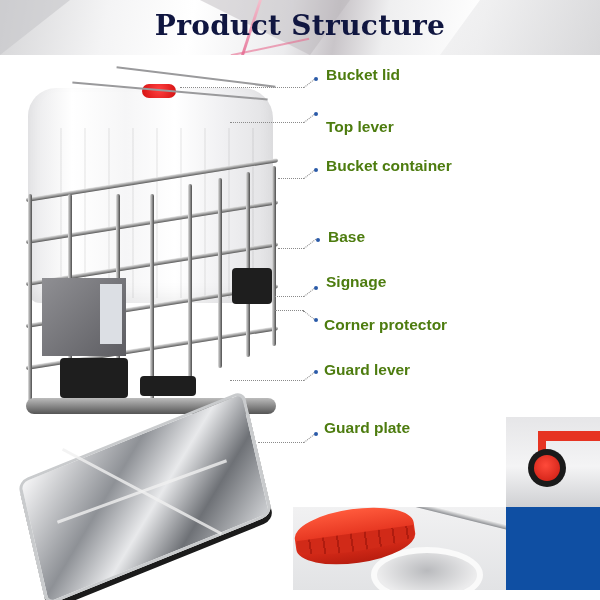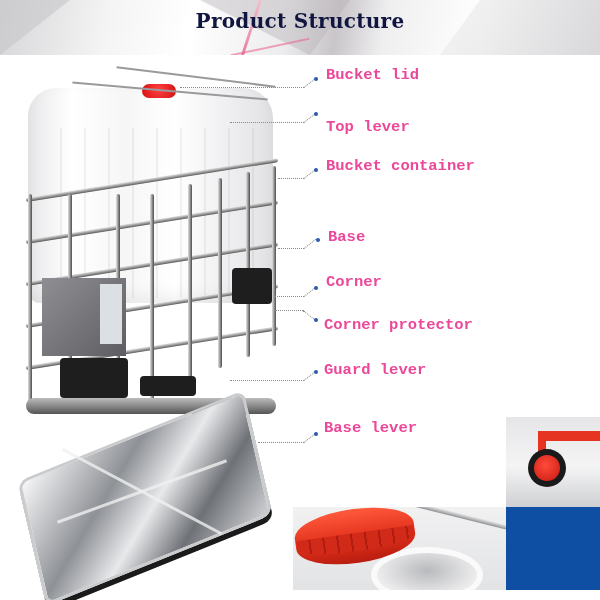--- a/index.html
+++ b/index.html
@@ -4,21 +4,21 @@
 <style>
   html,body{margin:0;padding:0;}
   body{width:600px;height:600px;background:#ffffff;position:relative;overflow:hidden;font-family:"DejaVu Serif","Liberation Serif",serif;}
   .banner{position:absolute;left:0;top:0;width:600px;height:55px;overflow:hidden;
     background:linear-gradient(100deg,#d6d6d8 0%,#f4f4f5 18%,#ffffff 32%,#ececee 48%,#c9c5c9 56%,#efeff0 64%,#ffffff 80%,#dcdcde 100%);}
   .banner .shard1{position:absolute;left:0;top:0;width:0;height:0;border-top:55px solid #c7c7c9;border-right:70px solid transparent;opacity:.6;}
   .banner .shard2{position:absolute;left:200px;top:0;width:0;height:0;border-top:55px solid #b8b3b8;border-left:110px solid transparent;border-right:40px solid transparent;opacity:.45;}
   .banner .shard3{position:absolute;left:440px;top:0;width:160px;height:55px;background:linear-gradient(120deg,#f3f3f4 0%,#d7d7d9 100%);clip-path:polygon(25% 0,100% 0,100% 100%,0 100%);opacity:.8;}
   .banner .streak{position:absolute;left:250px;top:0;width:3px;height:55px;background:linear-gradient(#ffb6c8,#e04a7a);transform:skewX(-18deg);opacity:.7;}
   .banner .streak2{position:absolute;left:230px;top:46px;width:80px;height:2px;background:#e86a90;transform:rotate(-12deg);opacity:.6;}
-  .title{position:absolute;left:0;width:600px;top:9px;text-align:center;font-family:"DejaVu Serif","Liberation Serif",serif;font-weight:bold;font-size:20px;color:#101640;letter-spacing:.3px;}
+  .title{position:absolute;left:0;width:600px;top:9px;text-align:center;font-family:"DejaVu Serif","Liberation Serif",serif;font-weight:bold;font-size:28px;color:#101640;letter-spacing:.3px;}
 
   
   .ibc{position:absolute;left:20px;top:68px;width:270px;height:352px;}
   .tank{position:absolute;left:8px;top:20px;width:245px;height:215px;border-radius:28px 30px 12px 12px;
     background:linear-gradient(90deg,#e8e8ea 0%,#ffffff 18%,#f6f6f7 40%,#ffffff 60%,#f0f0f2 80%,#e2e2e4 100%);
     box-shadow:inset 0 -8px 16px rgba(0,0,0,.06);}
   .tank-ribs{position:absolute;left:18px;top:60px;width:220px;height:170px;
     background:repeating-linear-gradient(90deg,rgba(0,0,0,0) 0 22px,rgba(0,0,0,.05) 22px 24px);}
   .cap{position:absolute;left:122px;top:16px;width:34px;height:14px;border-radius:7px;background:radial-gradient(circle at 50% 40%,#ff4040,#d20f0f);}
   .lever{position:absolute;height:2px;background:#9a9a9c;}
@@ -32,21 +32,21 @@
 
   
   .pallet{position:absolute;left:22px;top:420px;width:240px;height:160px;}
   .pallet .tray{position:absolute;left:10px;top:10px;width:220px;height:130px;transform:skewY(-22deg) skewX(12deg);
     background:linear-gradient(135deg,#f7f7f8 0%,#8e9196 35%,#e8e9eb 55%,#6e7176 75%,#cfd1d4 100%);
     border:3px solid #c9cbcd;border-radius:10px;box-shadow:0 6px 0 #1b1b1b;}
   .pallet .x1,.pallet .x2{position:absolute;left:30px;top:70px;width:180px;height:3px;background:#f0f0f0;opacity:.8;}
   .pallet .x1{transform:rotate(-20deg);} .pallet .x2{transform:rotate(28deg);}
 
   
-  .label{position:absolute;left:326px;font-family:Liberation Mono, monospace;font-weight:bold;font-size:15.5px;color:#ec4899;white-space:nowrap;}
+  .label{position:absolute;left:326px;font-family:Liberation Sans, sans-serif;font-weight:bold;font-size:15.5px;color:#4d7c0f;white-space:nowrap;}
   .dot{position:absolute;width:4px;height:4px;border-radius:50%;background:#2a5aa8;}
   .lead{position:absolute;height:0;border-top:1px dotted #8a8a8a;}
   .diag{position:absolute;height:0;border-top:1px dotted #8a8a8a;transform-origin:left center;}
 
   
   .photo-valve{position:absolute;left:506px;top:417px;width:94px;height:90px;overflow:hidden;
     background:linear-gradient(180deg,#e6e6e8 0%,#f4f4f5 55%,#cfd0d3 100%);}
   .photo-valve .handle{position:absolute;left:32px;top:14px;width:70px;height:10px;background:#e63422;border-radius:2px;}
   .photo-valve .handle2{position:absolute;left:32px;top:14px;width:8px;height:22px;background:#e63422;}
   .photo-valve .ring{position:absolute;left:22px;top:32px;width:38px;height:38px;border-radius:50%;background:#1a1a1a;}
@@ -125,36 +125,36 @@
 <div class="label" style="top:157px;">Bucket container</div>
 
 <div class="lead" style="left:278px;top:248px;width:26px;"></div>
 <div class="diag" style="left:304px;top:248px;width:15px;transform:rotate(-38deg);"></div>
 <div class="dot" style="left:316px;top:238px;"></div>
 <div class="label" style="left:328px;top:228px;">Base</div>
 
 <div class="lead" style="left:275px;top:296px;width:29px;"></div>
 <div class="diag" style="left:304px;top:296px;width:13px;transform:rotate(-38deg);"></div>
 <div class="dot" style="left:314px;top:286px;"></div>
-<div class="label" style="top:273px;">Corner</div>
+<div class="label" style="top:273px;">Signage</div>
 
 <div class="lead" style="left:275px;top:310px;width:28px;"></div>
 <div class="diag" style="left:303px;top:310px;width:14px;transform:rotate(38deg);"></div>
 <div class="dot" style="left:314px;top:318px;"></div>
 <div class="label" style="left:324px;top:316px;">Corner protector</div>
 
 <div class="lead" style="left:230px;top:380px;width:74px;"></div>
 <div class="diag" style="left:304px;top:380px;width:13px;transform:rotate(-38deg);"></div>
 <div class="dot" style="left:314px;top:370px;"></div>
 <div class="label" style="left:324px;top:361px;">Guard lever</div>
 
 <div class="lead" style="left:258px;top:442px;width:46px;"></div>
 <div class="diag" style="left:304px;top:442px;width:13px;transform:rotate(-38deg);"></div>
 <div class="dot" style="left:314px;top:432px;"></div>
-<div class="label" style="left:324px;top:419px;">Base lever</div>
+<div class="label" style="left:324px;top:419px;">Guard plate</div>
 
 <div class="photo-valve">
   <div class="handle"></div>
   <div class="handle2"></div>
   <div class="ring"></div>
   <div class="plug"></div>
 </div>
 <div class="photo-cap">
   <div class="pipe"></div>
   <div class="opening"></div>

